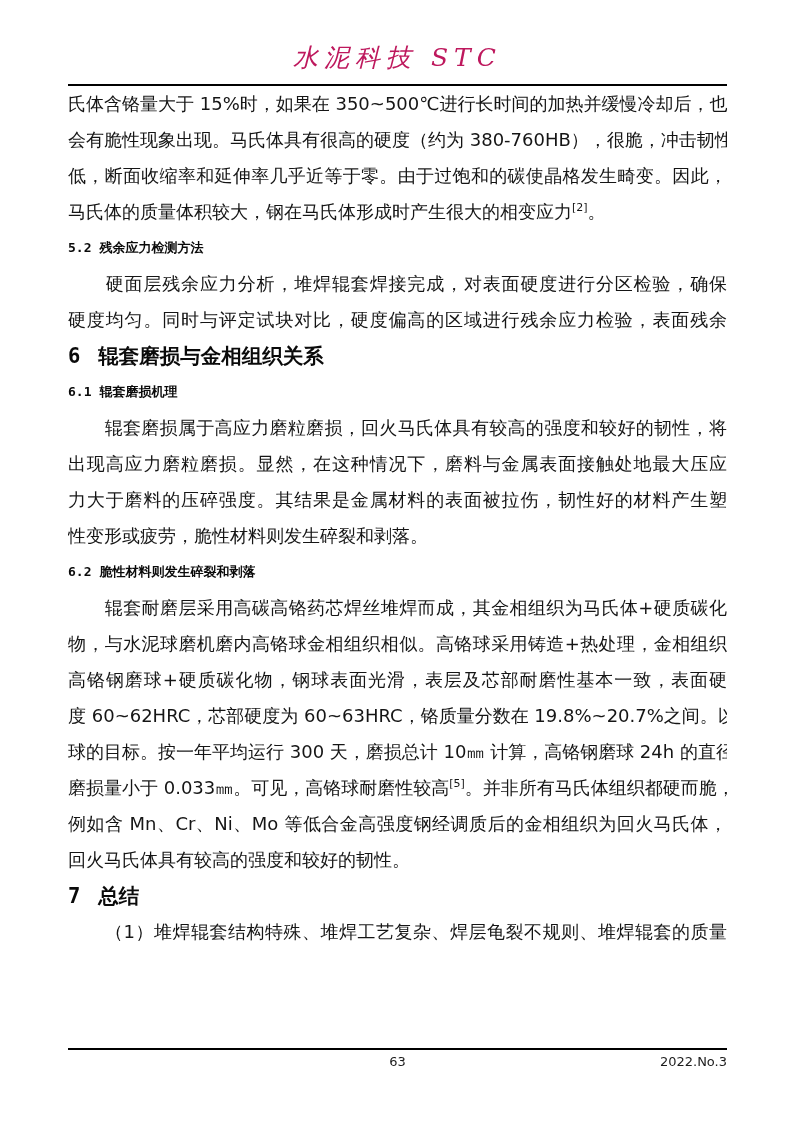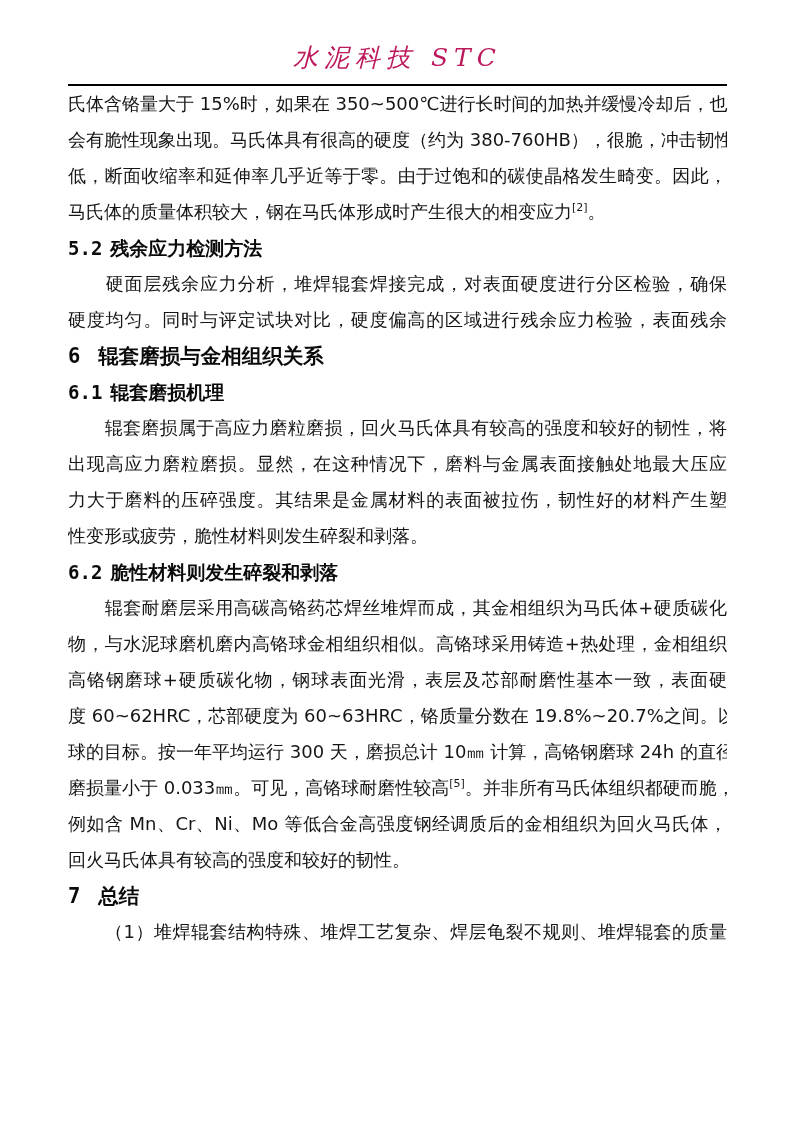--- a/index.html
+++ b/index.html
@@ -66,21 +66,21 @@
   }
   .heading .hnum {
     font-family: "DejaVu Sans Mono", "Liberation Mono", monospace;
     font-weight: bold;
   }
   .h-main {
     font-size: 20.5px;
   }
   .h-main .hnum { margin-right: 18px; }
   .h-sub {
-    font-size: 19px;
+    font-size: 13px;
   }
   .h-sub .hnum { margin-right: 8px; }
   
   .page-footer {
     position: absolute;
     left: 68px;
     right: 66px;
     top: 1048px;
   }
   .footer-rule {
@@ -161,14 +161,21 @@
     <div class="heading h-main">
       <span class="hnum">7</span><span class="htitle">总结</span>
     </div>
 
     <div class="para">
         <div class="line">　　（1）堆焊辊套结构特殊、堆焊工艺复杂、焊层龟裂不规则、堆焊辊套的质量</div>
       </div>
 
   </main>
 
+  <footer class="page-footer">
+    <div class="footer-rule"></div>
+    <div class="footer-row">
+      <span class="page-number">63</span>
+      <span class="issue">2022.No.3</span>
+    </div>
+  </footer>
 
 </div>
 
 </body></html>

